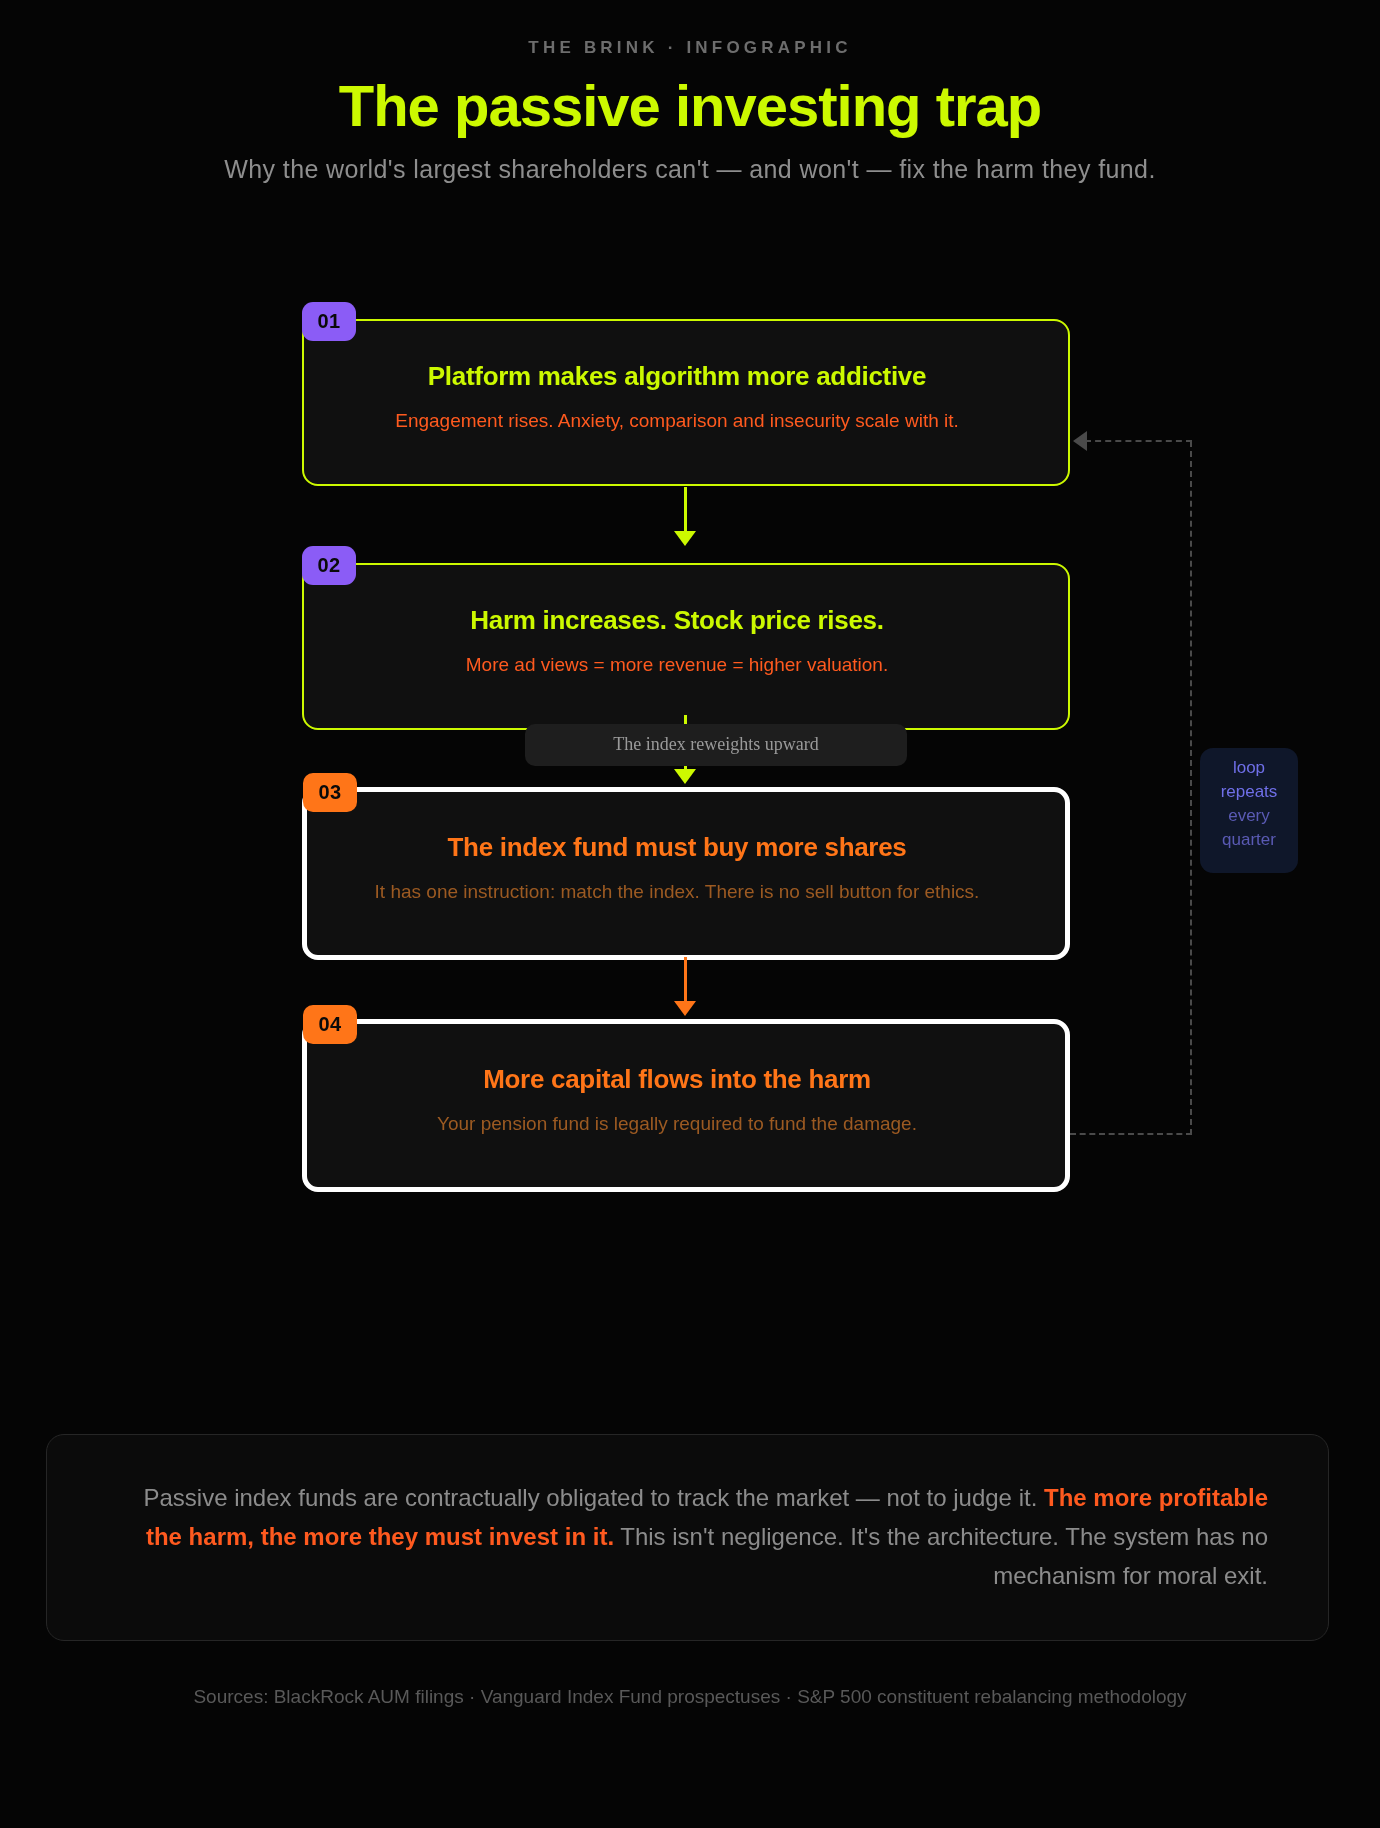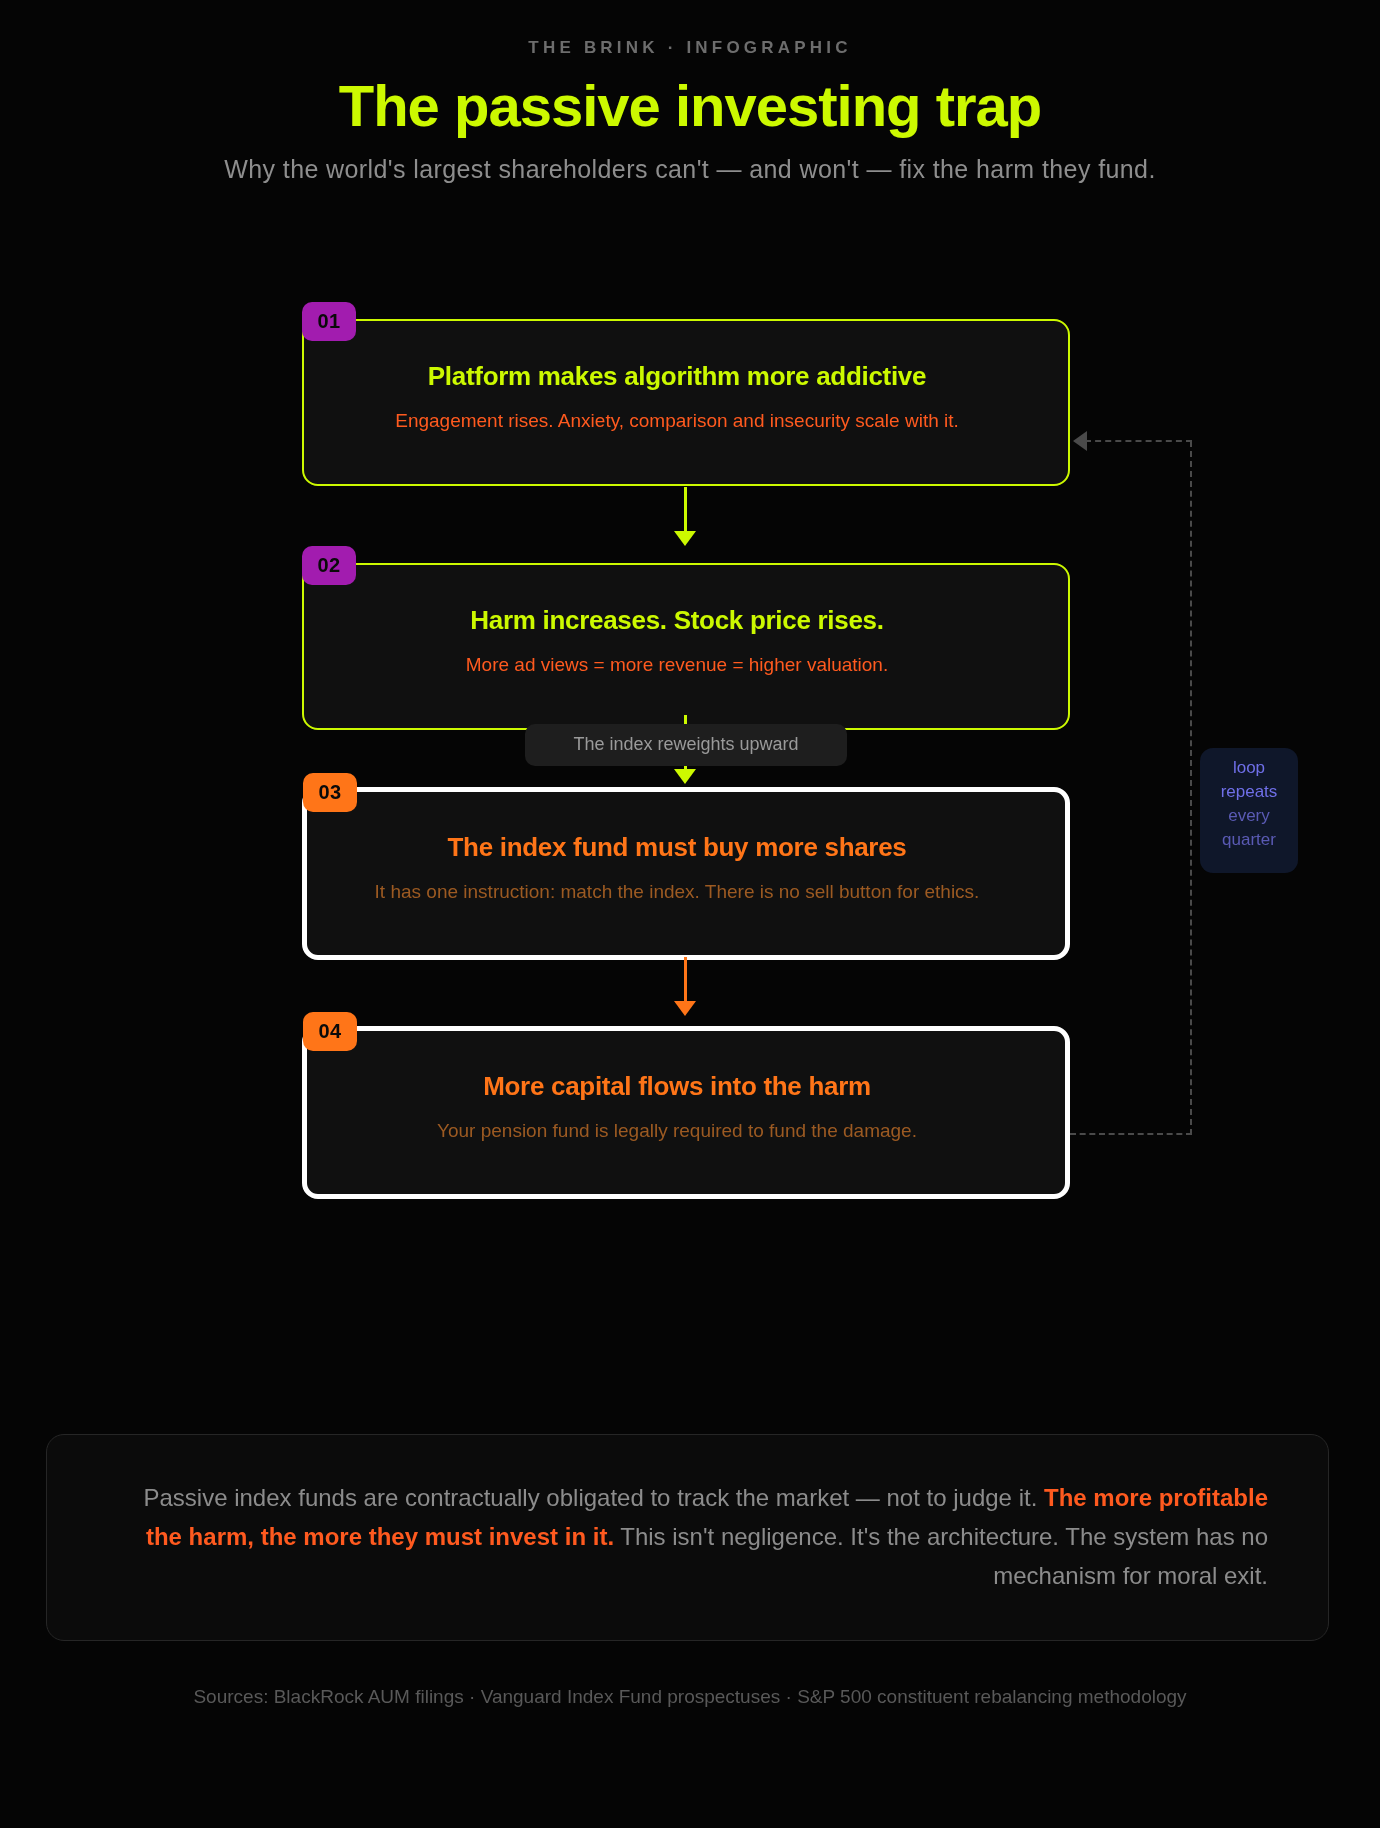--- a/index.html
+++ b/index.html
@@ -76,21 +76,21 @@
     border-radius: 10px;
     display: flex;
     align-items: center;
     justify-content: center;
     font-size: 20px;
     font-weight: 700;
     color: #0a0a0a;
     padding: 0 12px;
     letter-spacing: 0.5px;
   }
-  .badge.lime  { background: #a21caf; }
+  .badge.lime  { background: #8b5cf6; border-radius: 11px; }
   .badge.amber { background: #ff7518; left: -4px; }
 
   .step-title {
     text-align: center;
     font-size: 26px;
     font-weight: 700;
     letter-spacing: -0.3px;
   }
   .step-title.lime  { color: #ccf900; }
   .step-title.amber { color: #ff7518; }
@@ -121,29 +121,30 @@
     width: 0; height: 0;
     border-left: 11px solid transparent;
     border-right: 11px solid transparent;
   }
   .arrowhead.lime  { border-top: 15px solid #ccf900; }
   .arrowhead.amber { border-top: 15px solid #ff7518; }
 
   .chip {
     position: absolute;
     left: 525px;
-    width: 322px;
+    width: 382px;
     height: 42px;
     border-radius: 10px;
     background: #1e1e1e;
     display: flex;
     align-items: center;
     justify-content: center;
     font-size: 18px;
     color: #9a9a9a;
+    font-family: Liberation Serif, serif;
   }
 
   
   .loop-line {
     position: absolute;
     border-color: #4a4a4a;
     border-style: dashed;
   }
   .loop-v {
     left: 1190px;
@@ -264,21 +265,21 @@
       <div class="badge amber">03</div>
       <div class="step-body">
         <div class="step-title amber">The index fund must buy more shares</div>
         <div class="step-desc amber">It has one instruction: match the index. There is no sell button for ethics.</div>
       </div>
     </div>
 
     <div class="connector amber" style="top:638px; height:52px;"></div>
     <div class="arrowhead amber" style="top:682px;"></div>
 
-    <div class="step amber" style="top:700px;margin-top:7px;">
+    <div class="step amber" style="top:700px;">
       <div class="badge amber">04</div>
       <div class="step-body">
         <div class="step-title amber">More capital flows into the harm</div>
         <div class="step-desc amber">Your pension fund is legally required to fund the damage.</div>
       </div>
     </div>
   </div>
 
   <div class="loop-line loop-top"></div>
   <div class="loop-line loop-v"></div>

